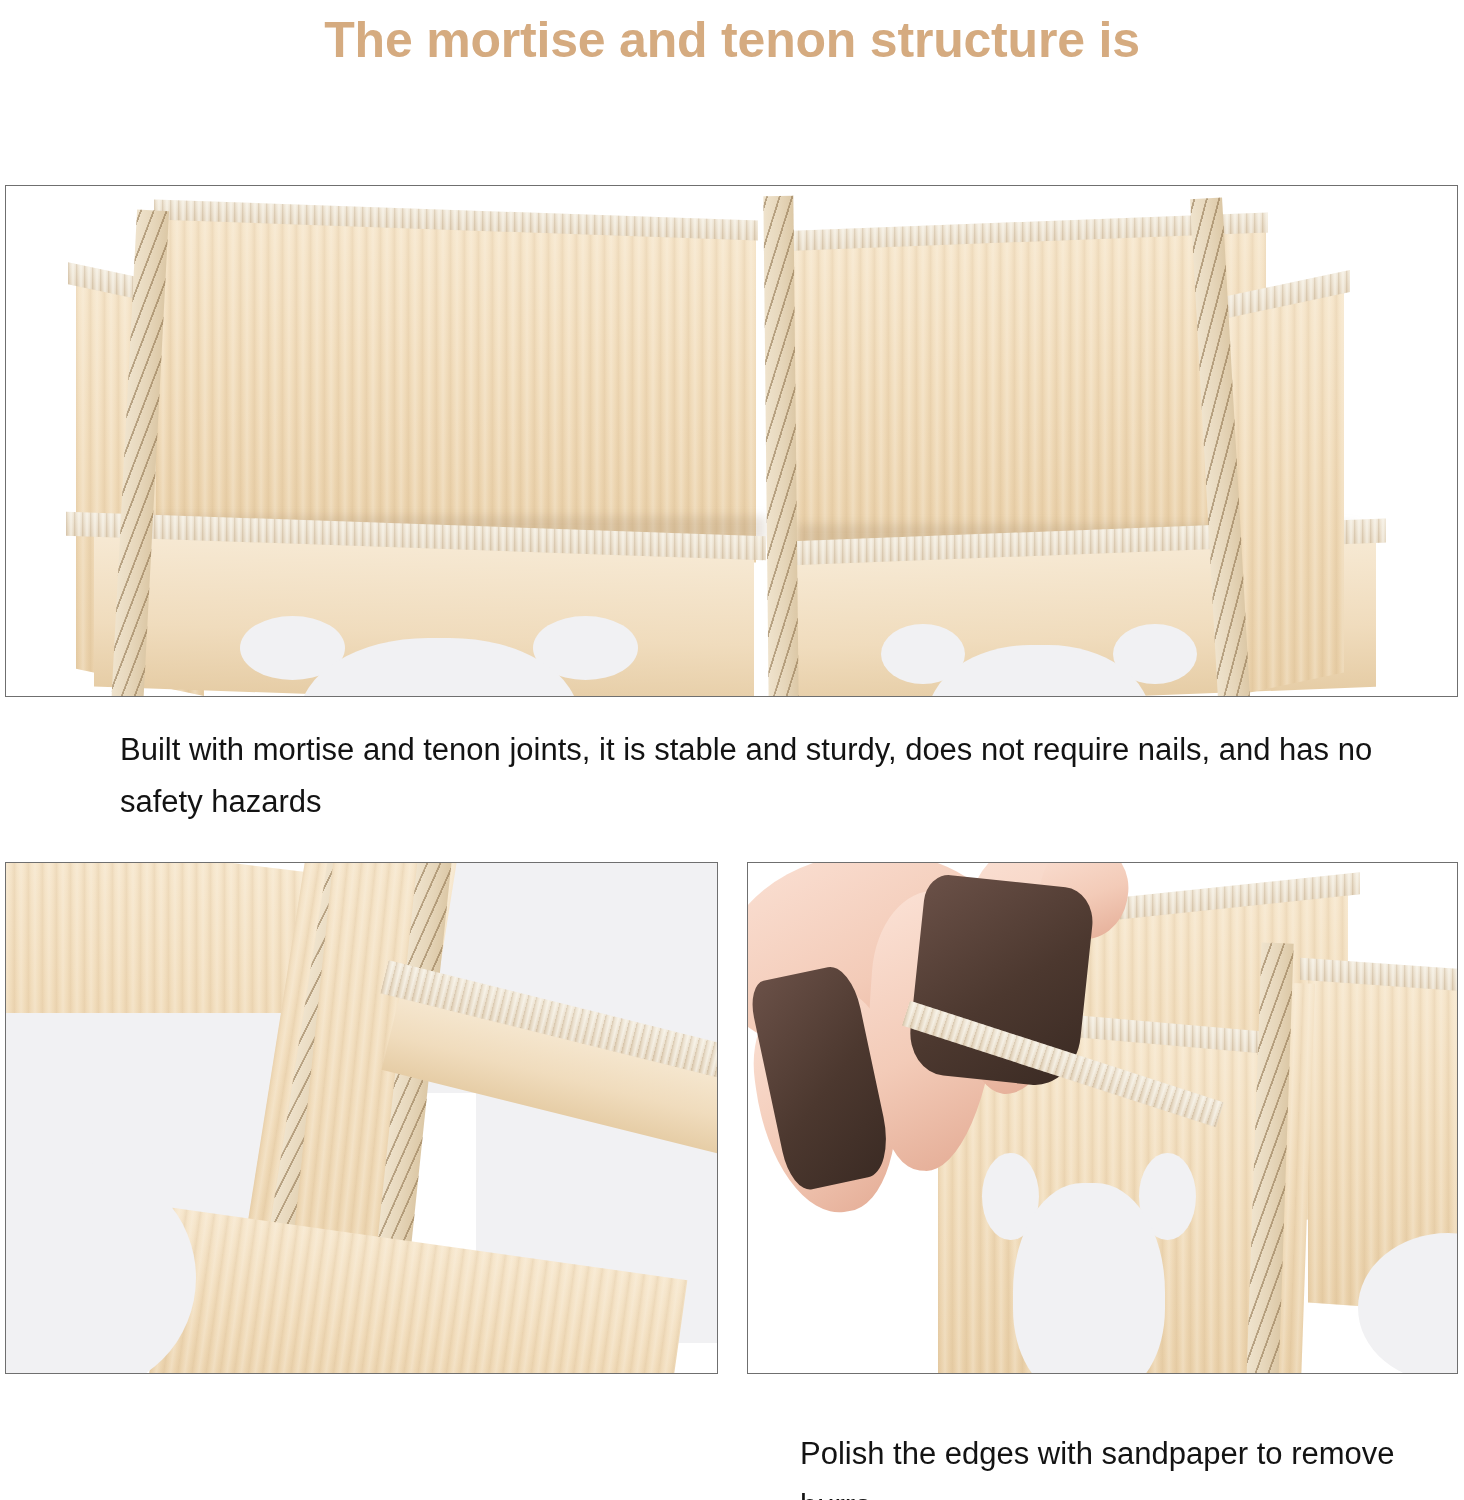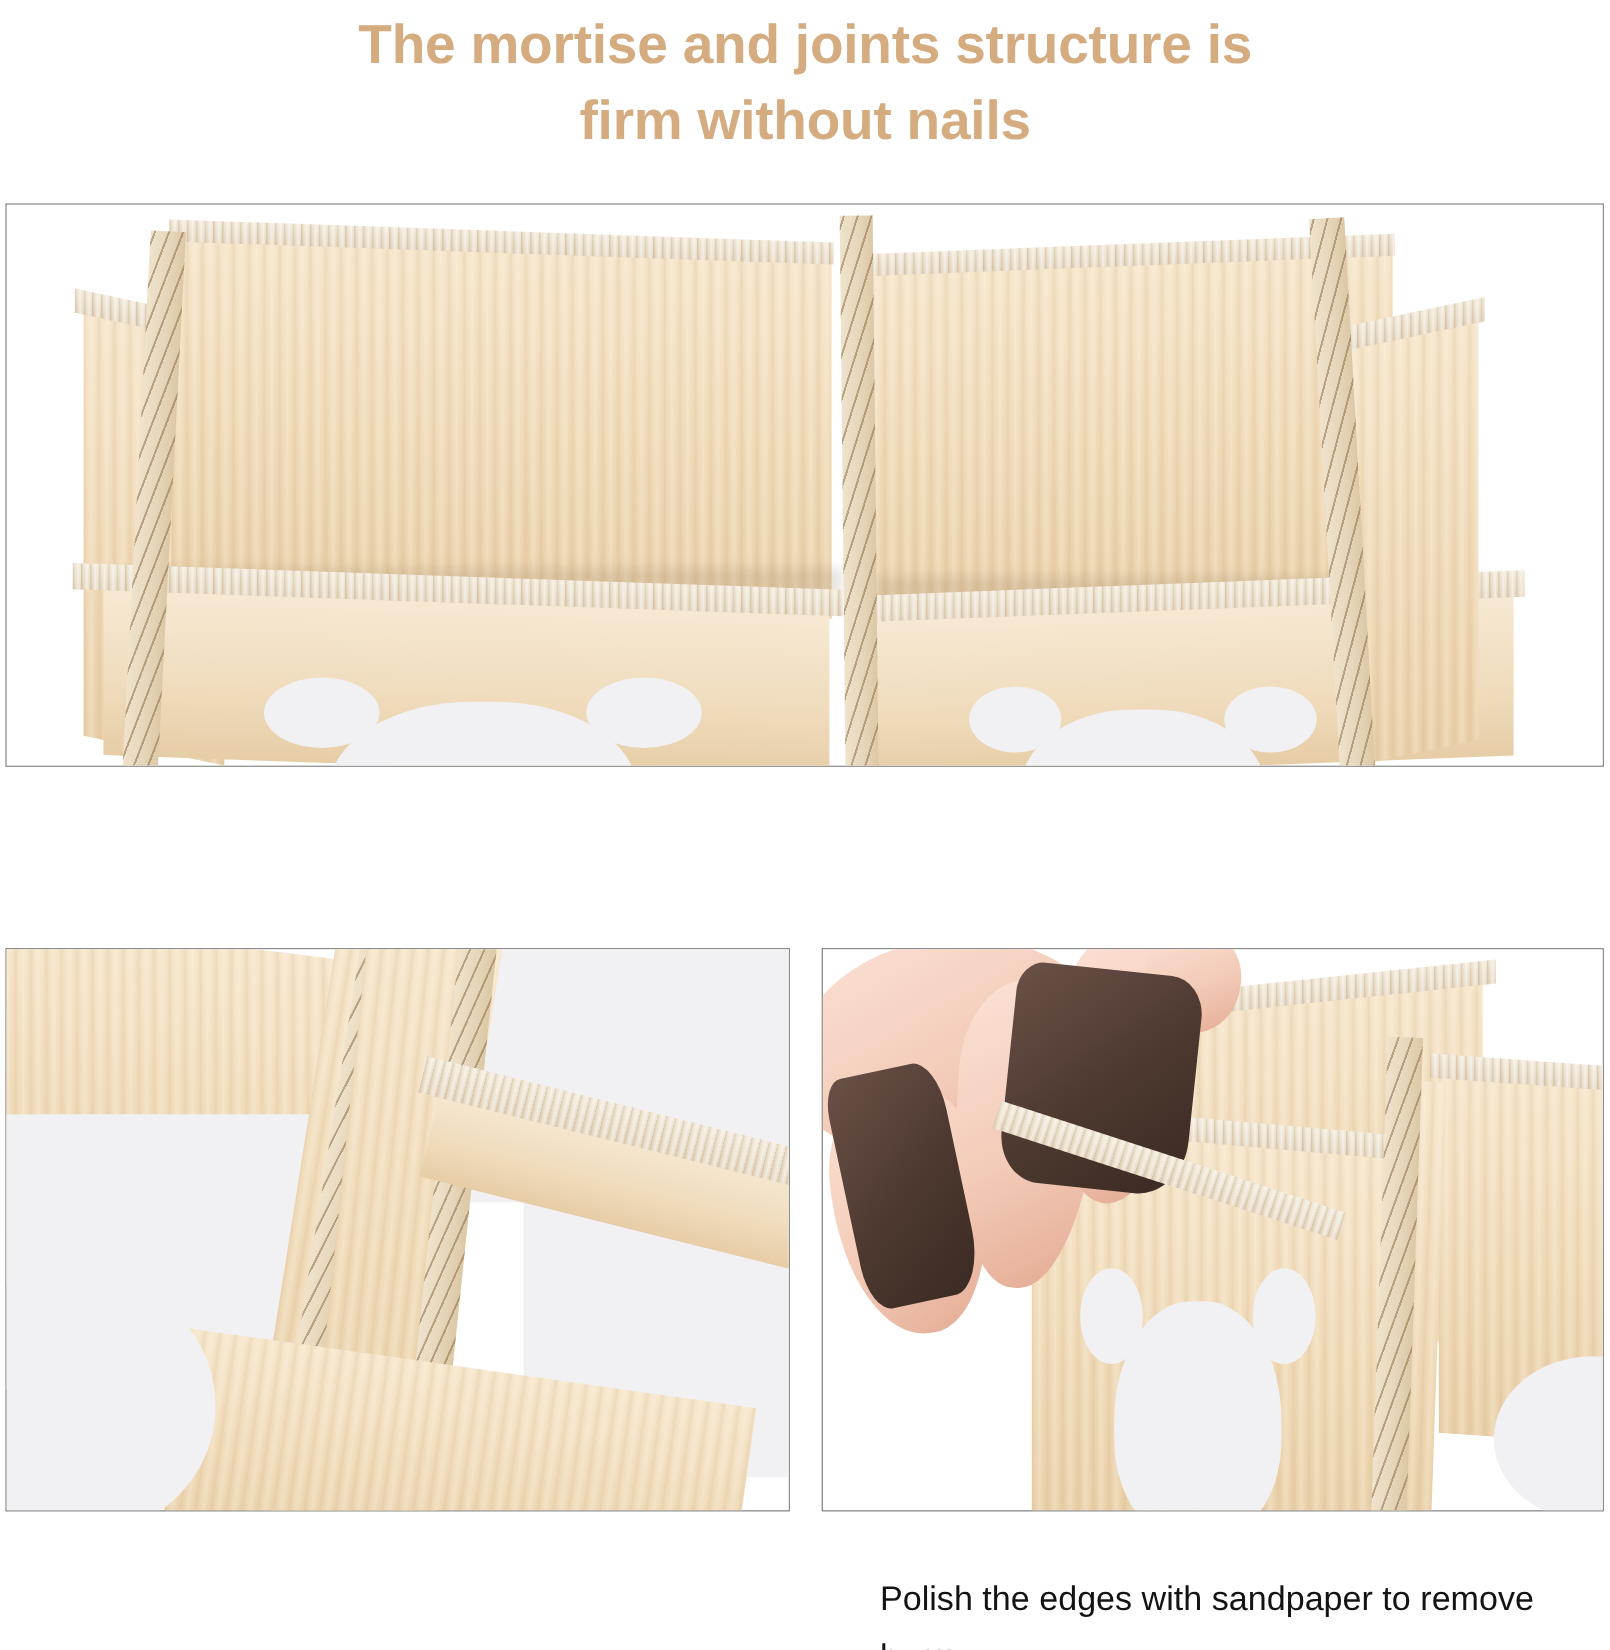--- a/index.html
+++ b/index.html
@@ -157,22 +157,21 @@
   #cap-main { left:120px; top:724px; width:1270px; }
   #cap-bl   { left:5px;   top:1428px; width:713px; text-align:center; }
   #cap-br   { left:800px; top:1428px; width:640px; text-align:left; }
 </style>
 </head>
 <body>
 
 <div class="page">
 
   <div class="title">
-    <span class="ln">The mortise and joints structure is</span>
-    <span class="ln">firm without nails</span>
+    <span class="ln">The mortise and tenon structure is</span>
   </div>
 
   <div class="frame" id="photo-top">
     <div class="scene">
 
       <div class="wood" id="t-leftwall"></div>
       <div class="endgrain" id="t-leftwall-top"></div>
 
       <div class="wood" id="t-innerL"></div>
       <div class="endgrain" id="t-innerL-top"></div>
@@ -202,20 +201,21 @@
       </div>
       <div class="bear" id="t-bear2">
         <div class="ear l"></div>
         <div class="ear r"></div>
         <div class="face"></div>
       </div>
 
     </div>
   </div>
 
+  <div class="caption" id="cap-main">Built with mortise and tenon joints, it is stable and sturdy, does not require nails, and has no safety hazards</div>
 
   <div class="frame" id="photo-bl">
     <div class="scene">
 
       <div class="wood" id="bl-board-far"></div>
       <div class="white-cut" id="bl-white-a"></div>
       <div class="white-cut" id="bl-white-b"></div>
 
       <div class="wood" id="bl-board-mid"></div>
       <div class="kerf" id="bl-kerf-mid"></div>

